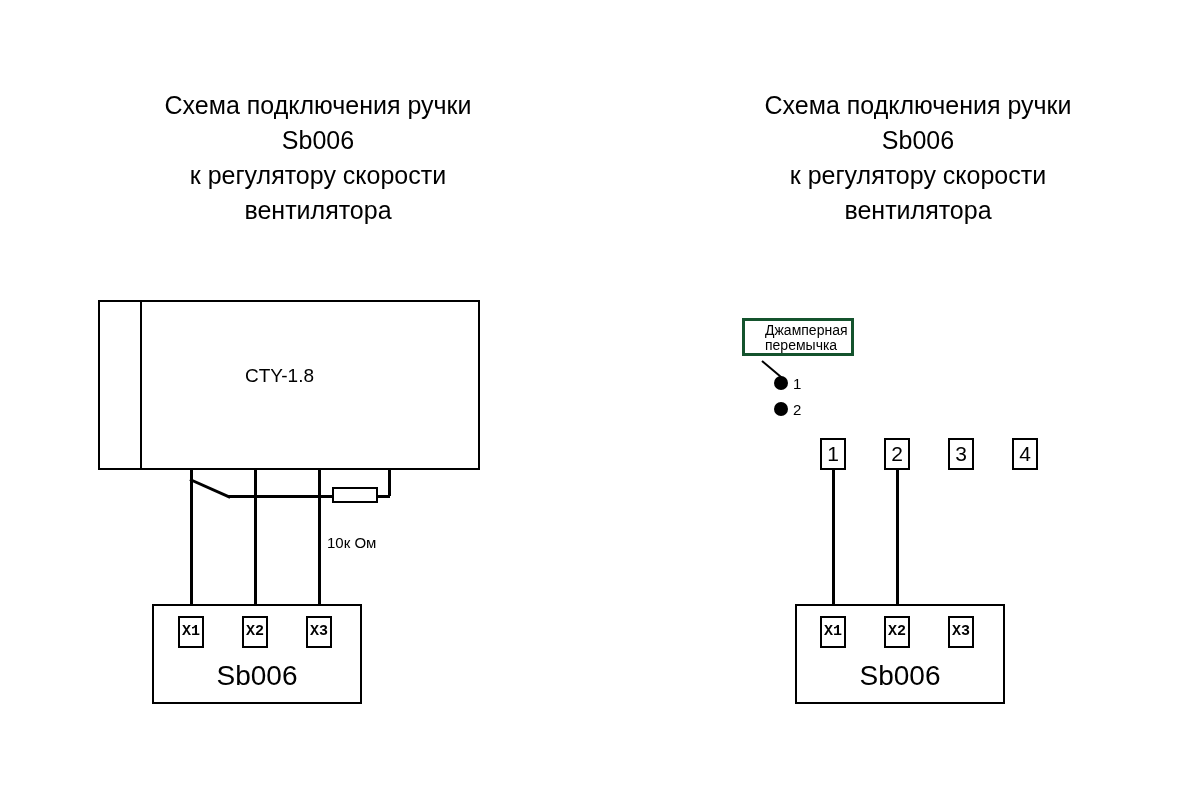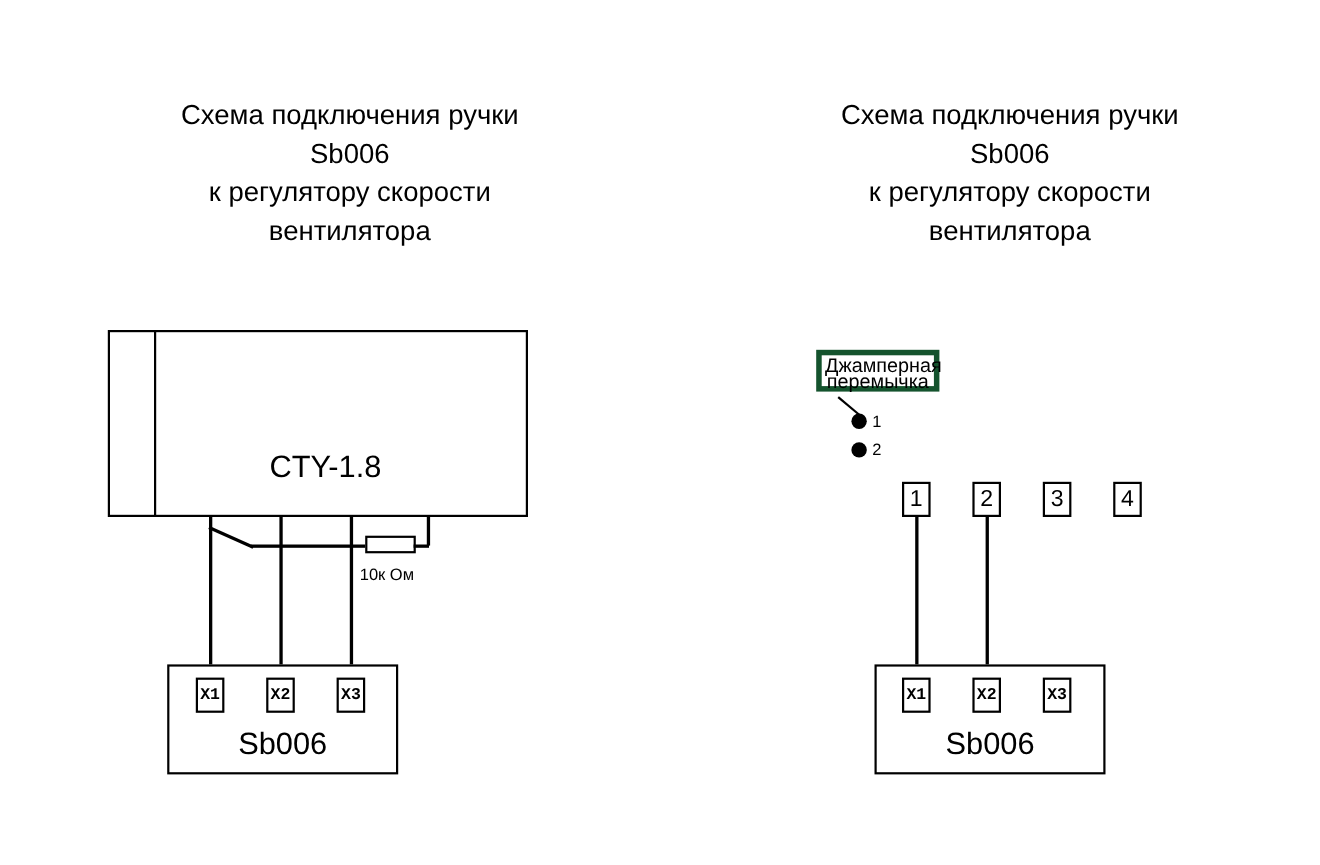--- a/index.html
+++ b/index.html
@@ -41,23 +41,22 @@
     position: absolute;
     border: 2px solid #000;
     box-sizing: border-box;
     background: #fff;
   }
   #ctrl-left  { left: 98px;  top: 300px; width: 340px; height: 170px; }
   #ctrl-right { left: 140px; top: 300px; width: 340px; height: 170px; }
 
   .controller-label {
     position: absolute;
-    font-size: 28px;
+    font-size: 19px;
     white-space: nowrap;
-    margin-top: 44px;
   }
   #ctrl-label-left  { left: 98px;  top: 368px; width: 340px; text-align: center; }
   #ctrl-label-right { left: 245px; top: 365px; width: 200px; text-align: left; }
 
   
   .terminal {
     position: absolute;
     width: 26px;
     height: 32px;
     border: 2px solid #000;
@@ -112,27 +111,27 @@
   }
   .resistor-label {
     position: absolute;
     font-size: 15px;
     white-space: nowrap;
   }
 
   
   .jumper-note {
     position: absolute;
-    border: 5px solid #14532d;
-    box-sizing: border-box;
-    background: #fff;
-    font-size: 18px;
+    border: 3px solid #14532d;
+    box-sizing: border-box;
+    background: #fff;
+    font-size: 14px;
     line-height: 15px;
     text-align: center;
-    padding: 2px 3px;
+    padding: 2px 20px;
     white-space: pre-line;
   }
   .jumper-dot {
     position: absolute;
     width: 14px;
     height: 14px;
     border-radius: 50%;
     background: #000;
   }
   .jumper-num {
@@ -172,21 +171,21 @@
 
   <div class="wire-diag" style="left:190px; top:478px; width:44px; transform: rotate(24deg);"></div>
 
   <div class="wire wire-h" style="left:228px; top:495px; width:106px;"></div>
 
   <div class="resistor" style="left:332px; top:487px; width:46px; height:16px;"></div>
 
   <div class="wire wire-h" style="left:376px; top:495px; width:14px;"></div>
   <div class="wire wire-v" style="left:388px; top:470px; height:26px;"></div>
 
-  <div class="resistor-label" style="left:327px; top:514px;">10к Ом</div>
+  <div class="resistor-label" style="left:327px; top:534px;">10к Ом</div>
 
   <div class="plug-box" id="plug-left"></div>
   <div class="terminal bold" style="left:178px; top:616px;">X1</div>
   <div class="terminal bold" style="left:242px; top:616px;">X2</div>
   <div class="terminal bold" style="left:306px; top:616px;">X3</div>
   <div class="plug-label" id="plug-label-left">Sb006</div>
 
 </div>
 
 <div class="diagram" id="diagram-right">

